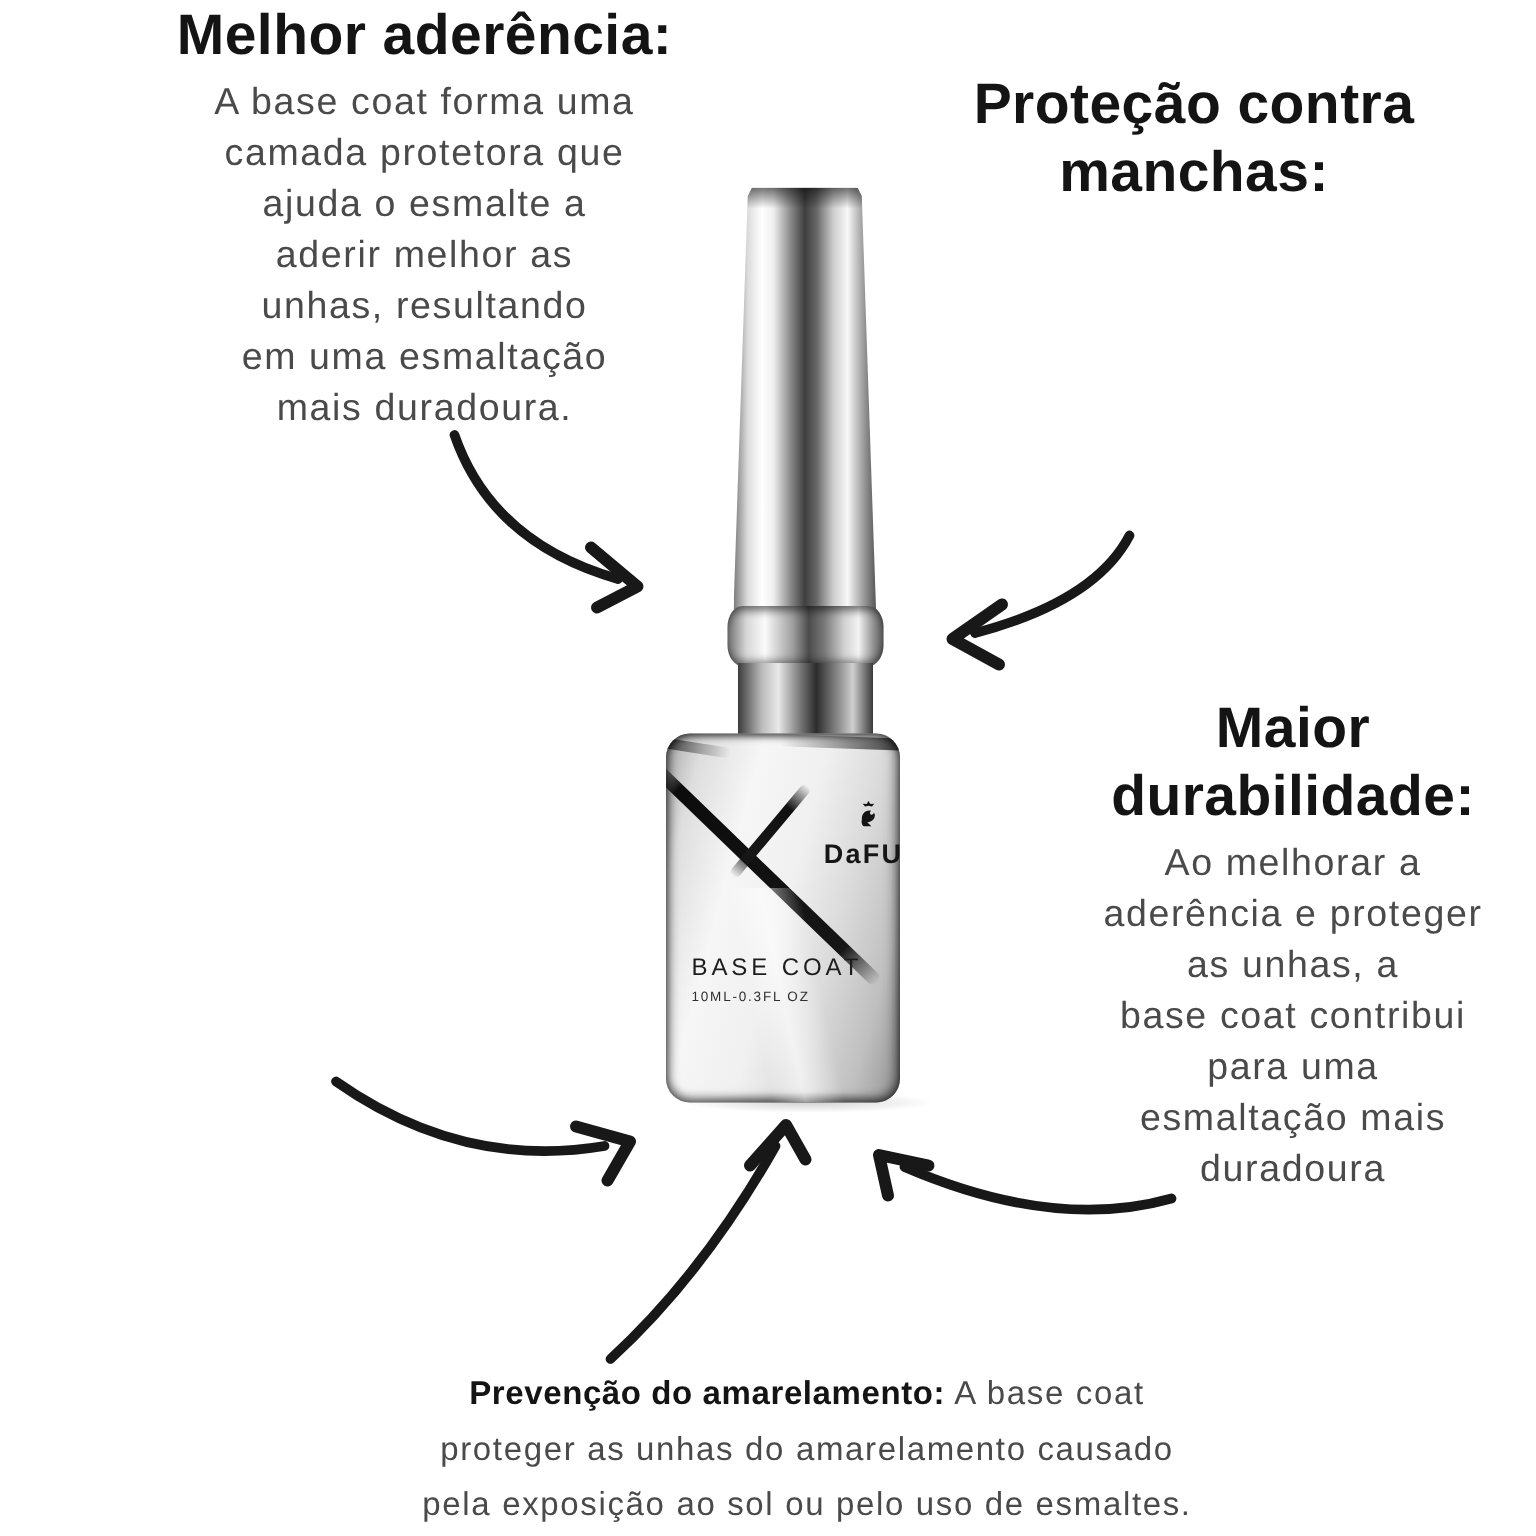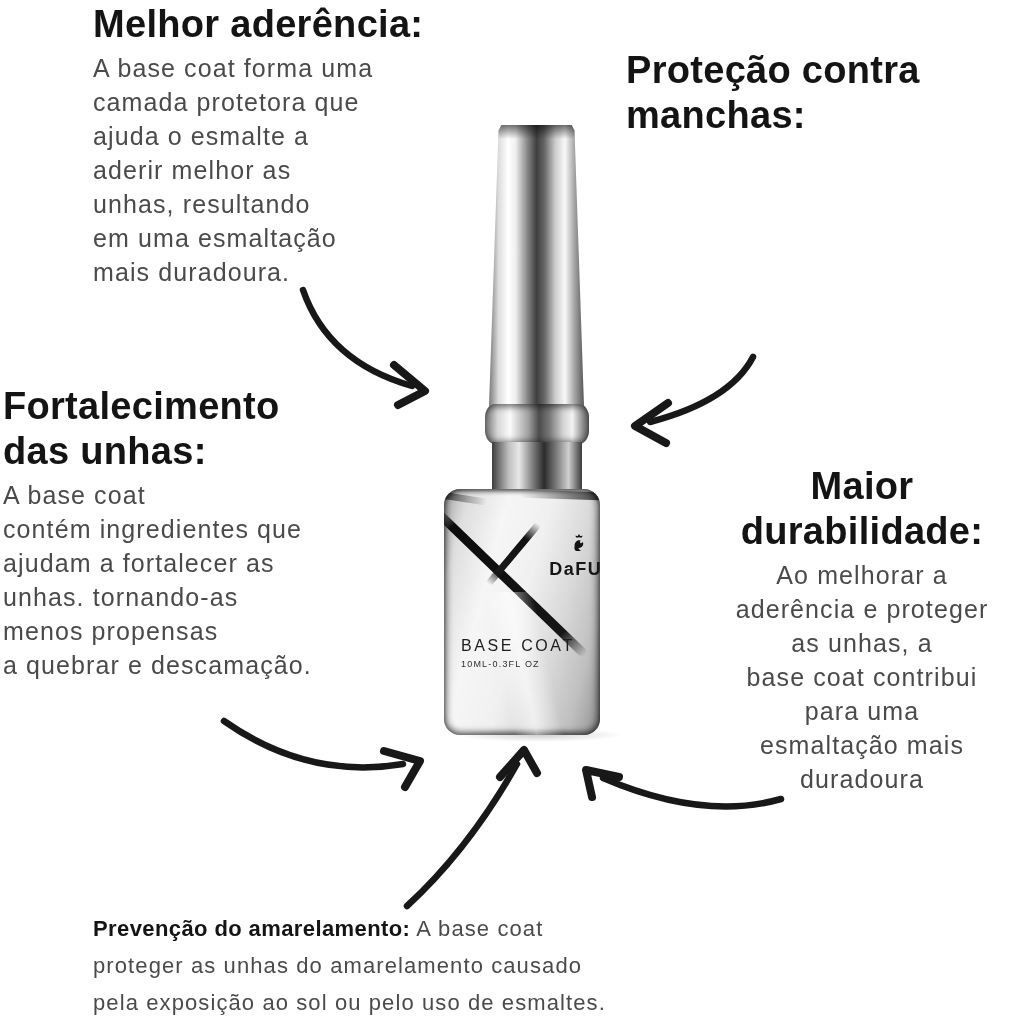--- a/index.html
+++ b/index.html
@@ -1,21 +1,21 @@
 <!DOCTYPE html>
 <html><head>
 <meta charset="utf-8">
 <style>
   html,body{margin:0;padding:0;background:#fff;}
   .canvas{
     position:relative;width:1024px;height:1024px;background:#ffffff;
     font-family:"Liberation Sans","DejaVu Sans",sans-serif;overflow:hidden;
   }
   
-  .benefit{position:absolute;}
+  .benefit{position:absolute;text-align:center;}
   .benefit h2{
     margin:0 0 4px 0;font-size:38px;line-height:45px;font-weight:800;
     color:#141414;letter-spacing:.3px;white-space:pre-line;
   }
   .benefit p{
     margin:0;font-size:25px;line-height:34px;font-weight:300;
     color:#4a4a4a;letter-spacing:1.1px;white-space:pre-line;
   }
   .b-tl{left:93px;top:2px;width:380px;}
   .b-tr{left:626px;top:48px;width:340px;}
@@ -157,30 +157,20 @@
 unhas, resultando
 em uma esmaltação
 mais duradoura.</p>
   </section>
 
   <section class="benefit b-tr">
     <h2>Proteção contra
 manchas:</h2>
   </section>
 
-  <section class="benefit b-ml">
-    <h2>Fortalecimento
-das unhas:</h2>
-    <p>A base coat
-contém ingredientes que
-ajudam a fortalecer as
-unhas. tornando-as
-menos propensas
-a quebrar e descamação.</p>
-  </section>
 
   <section class="benefit b-mr">
     <h2>Maior
 durabilidade:</h2>
     <p>Ao melhorar a
 aderência e proteger
 as unhas, a
 base coat contribui
 para uma
 esmaltação mais

